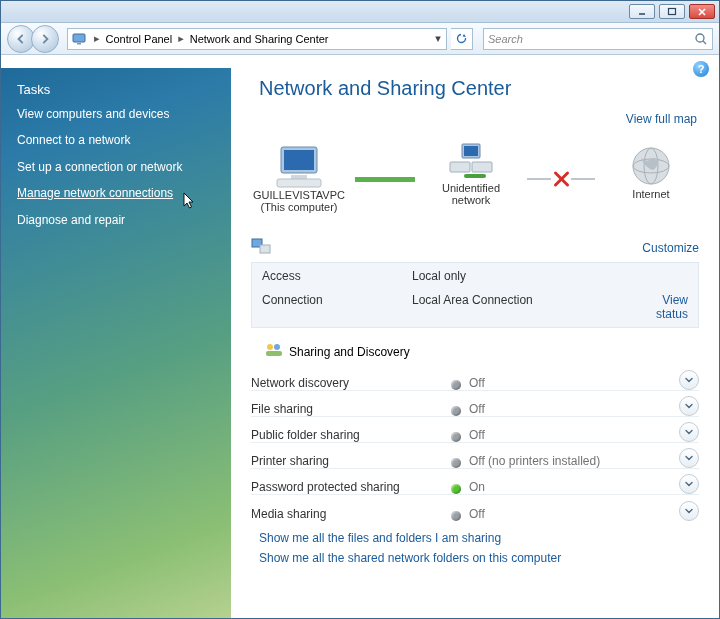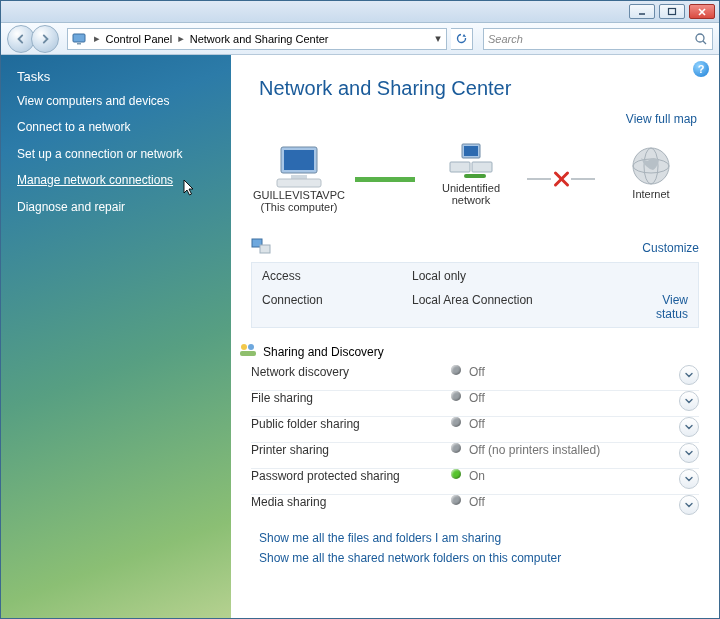--- a/index.html
+++ b/index.html
@@ -22,21 +22,21 @@
   .crumbbar .sep { padding: 0 4px; color: #555; }
   .crumbbar .crumb { padding: 0 2px; }
   .crumbbar .spacer { flex: 1; }
   .crumbbar .dd { width: 16px; text-align:center; color:#444; }
   .refresh { width: 22px; height: 22px; border: 1px solid #a7bfd3; border-left:none; background: #fff; display:flex; align-items:center; justify-content:center; }
   .searchbox { flex: 1; height: 22px; border: 1px solid #a7bfd3; background: #fff; margin: 0 6px 0 6px; display:flex; align-items:center; padding: 0 4px; font-size: 11px; color: #888; font-style: italic; position: relative; }
   .searchbox .mag { position:absolute; right:4px; width:14px; height:14px; }
 
   
   .bodyrow { display:flex; height: calc(100% - 54px); }
-  .sidebar { width: 230px; background: linear-gradient(160deg, #1f6a9a 0%, #2c7ba8 15%, #579f82 55%, #8bbf74 85%, #b5d190 100%); color: #fff; padding: 14px 16px; display:flex; flex-direction:column; font-size: 12px; }
+  .sidebar { width: 230px; background: linear-gradient(160deg, #1f6a9a 0%, #2c7ba8 15%, #579f82 55%, #8bbf74 85%, #b5d190 100%); color: #fff; padding: 14px 16px; display:flex; flex-direction:column; font-size: 12px; margin-top: 13px; }
   .sidebar .tasks-h { font-size: 13px; margin-bottom: 10px; }
   .sidebar a.task { color:#fff; text-decoration:none; display:block; margin-bottom: 12px; line-height:1.2; }
   .sidebar a.task.sel { text-decoration: underline; }
   .cursorwrap { position: relative; }
   .cursor { position:absolute; left: 165px; top: 6px; width: 16px; height: 20px; pointer-events:none; }
   .sidebar .footer { margin-top: auto; }
   .sidebar .seealso { color:#d8e8d0; font-size:12px; margin-bottom:10px; }
 
   .main { flex:1; background:#fff; overflow:auto; position:relative; }
   .helpicon { position:absolute; right:10px; top:6px; width:16px; height:16px; border-radius:50%; background: radial-gradient(circle at 35% 30%, #8fd2ff, #1d7fd6); color:#fff; font-size:11px; font-weight:bold; display:flex; align-items:center; justify-content:center; }
@@ -56,30 +56,30 @@
 
   .section { padding: 8px 20px 0 20px; }
   .sechdr { display:flex; align-items:center; gap:6px; font-size:12px; color:#000; padding: 4px 0; }
   .sechdr .right { margin-left:auto; color:#1a5b9a; font-size:12px; cursor:pointer; }
   .netpanel { background:#f2f6fb; border:1px solid #e0e9f2; padding: 6px 10px; font-size:12px; display:grid; grid-template-columns: 150px 1fr 60px; row-gap:10px; }
   .netpanel .lbl { color:#333; }
   .netpanel .val { color:#333; }
   .netpanel .lnk { color:#1a5b9a; text-align:right; cursor:pointer; }
 
   .sdlist { padding: 0 20px; font-size:12px; }
-  .sdrow { display:flex; align-items:flex-start; height:26px; border-bottom:1px solid #e9eef3; }
+  .sdrow { display:flex; align-items:flex-end; height:26px; border-bottom:1px solid #e9eef3; }
   .sdrow:last-child { border-bottom:none; }
   .sdrow .name { width:200px; color:#333; }
   .sdrow .dot { width:10px; height:10px; border-radius:50%; background:#9aa0a5; margin-right:8px; box-shadow: inset -1px -1px 2px rgba(0,0,0,.3), inset 1px 1px 2px rgba(255,255,255,.6); }
   .sdrow .dot.on { background:#57c42e; }
   .sdrow .val { flex:1; color:#737373; }
   .sdrow .chev { width:20px; height:20px; border:1px solid #c3cdd6; border-radius:50%; background:linear-gradient(#fff,#e8eef4); display:flex; align-items:center; justify-content:center; cursor:pointer; }
   .sdrow .chev svg { width:10px; height:10px; }
 
-  .sdtitlegroup { display:flex; align-items:center; gap:6px; padding: 14px 8px 4px; font-size:12px; }
+  .sdtitlegroup { display:flex; align-items:center; gap:6px; padding: 14px 34px 4px; font-size:12px; }
 
   .bottomlinks { padding: 10px 20px 16px 28px; font-size:12px; }
   .bottomlinks a { color:#1a5b9a; text-decoration:none; display:block; margin-bottom:6px; }
 </style>
 </head>
 <body>
 
 <div class="window">
 
   <div class="titlebar">

